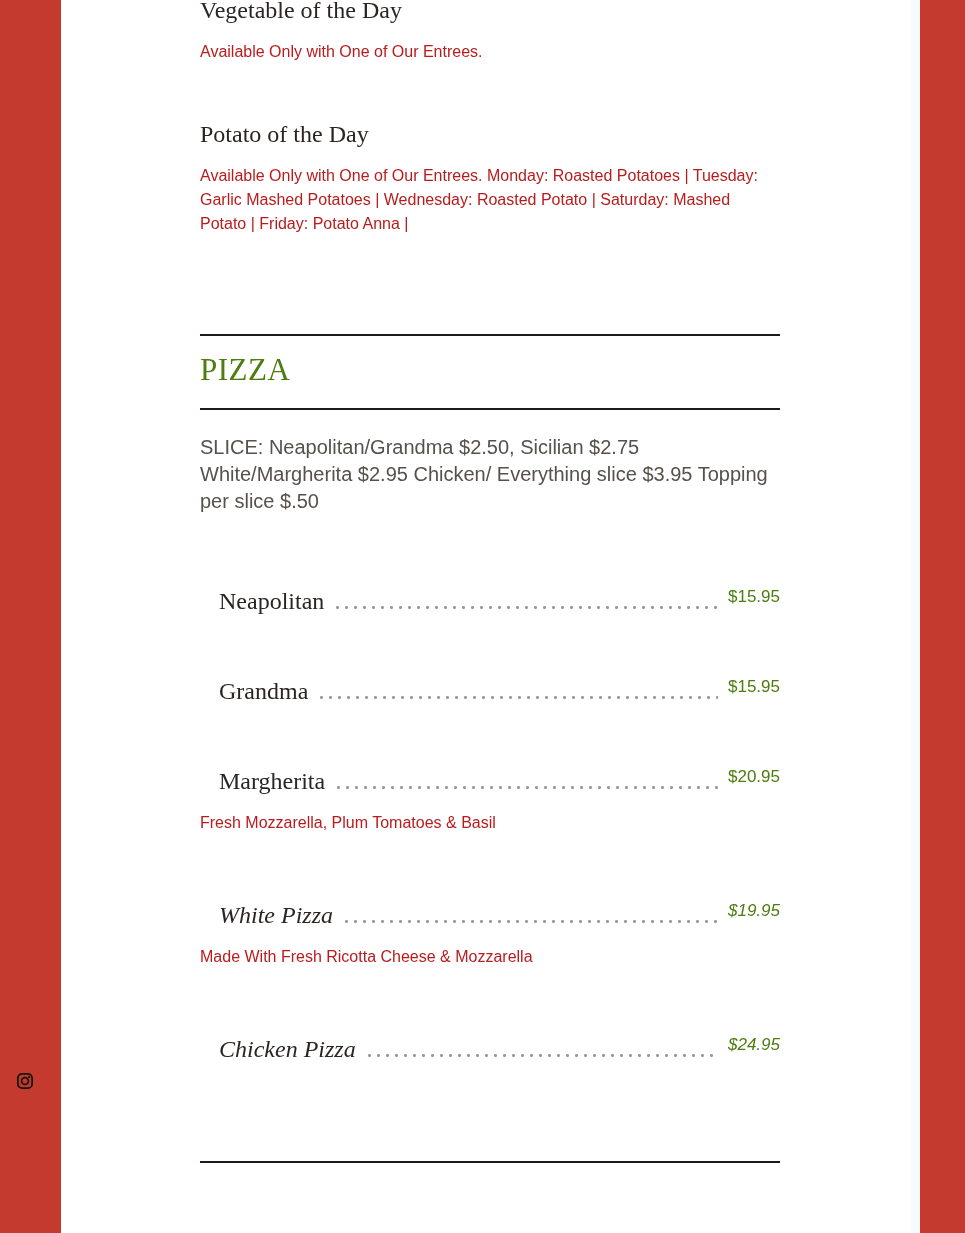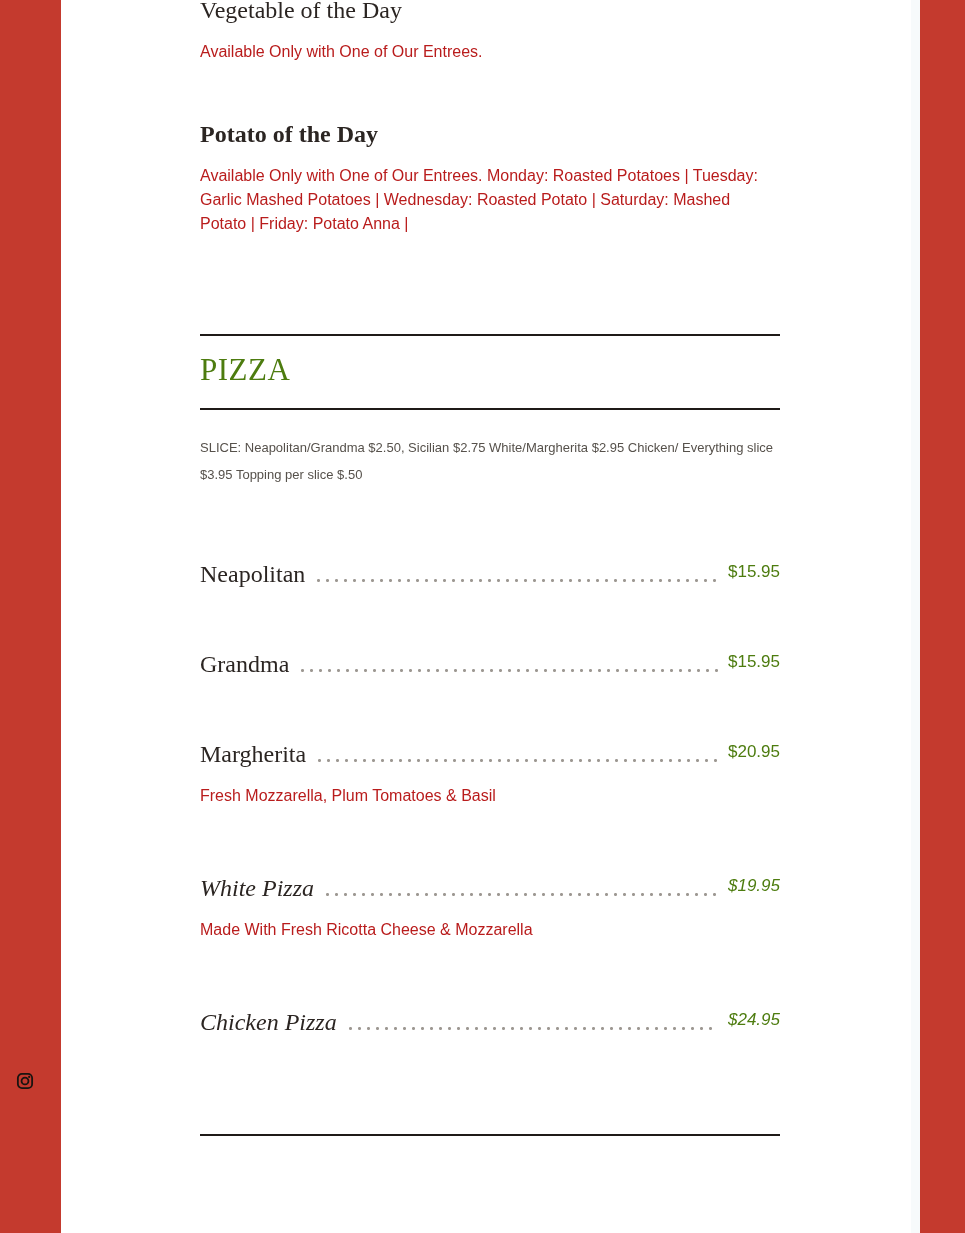--- a/index.html
+++ b/index.html
@@ -37,21 +37,21 @@
 
   .item-title {
     font-family: "Liberation Serif", serif;
     font-weight: 400;
     font-size: 24px;
     line-height: 32px;
     color: #2b2522;
     margin: 0;
   }
   #veg-title { margin-top: -10px; }
-  #potato-title { margin-top: 54px; font-weight: bold; }
+  #potato-title { margin-top: 54px; }
 
   .item-desc {
     font-size: 16px;
     line-height: 24px;
     color: #b91c1c;
     margin: 14px 0 0 0;
   }
 
   .section-rule {
     border: none;
@@ -66,30 +66,31 @@
     font-family: "Liberation Serif", serif;
     font-weight: 400;
     font-size: 31px;
     line-height: 40px;
     letter-spacing: 0.5px;
     color: #4d7c0f;
     margin: 14px 0 0 0;
   }
 
   .section-note {
-    font-size: 13px;
+    font-size: 20px;
     line-height: 27px;
     color: #56514b;
     margin: 24px 0 0 0;
   }
 
   .menu-row {
     display: flex;
-    align-items: center;
+    align-items: flex-start;
     margin-top: 58px;
+    margin-left: 19px;
   }
   #row-neapolitan { margin-top: 70px; }
   #row-white, #row-chicken { margin-top: 64px; font-style: italic; }
 
   .row-name {
     font-family: "Liberation Serif", serif;
     font-size: 24px;
     line-height: 32px;
     color: #2b2522;
     white-space: nowrap;

